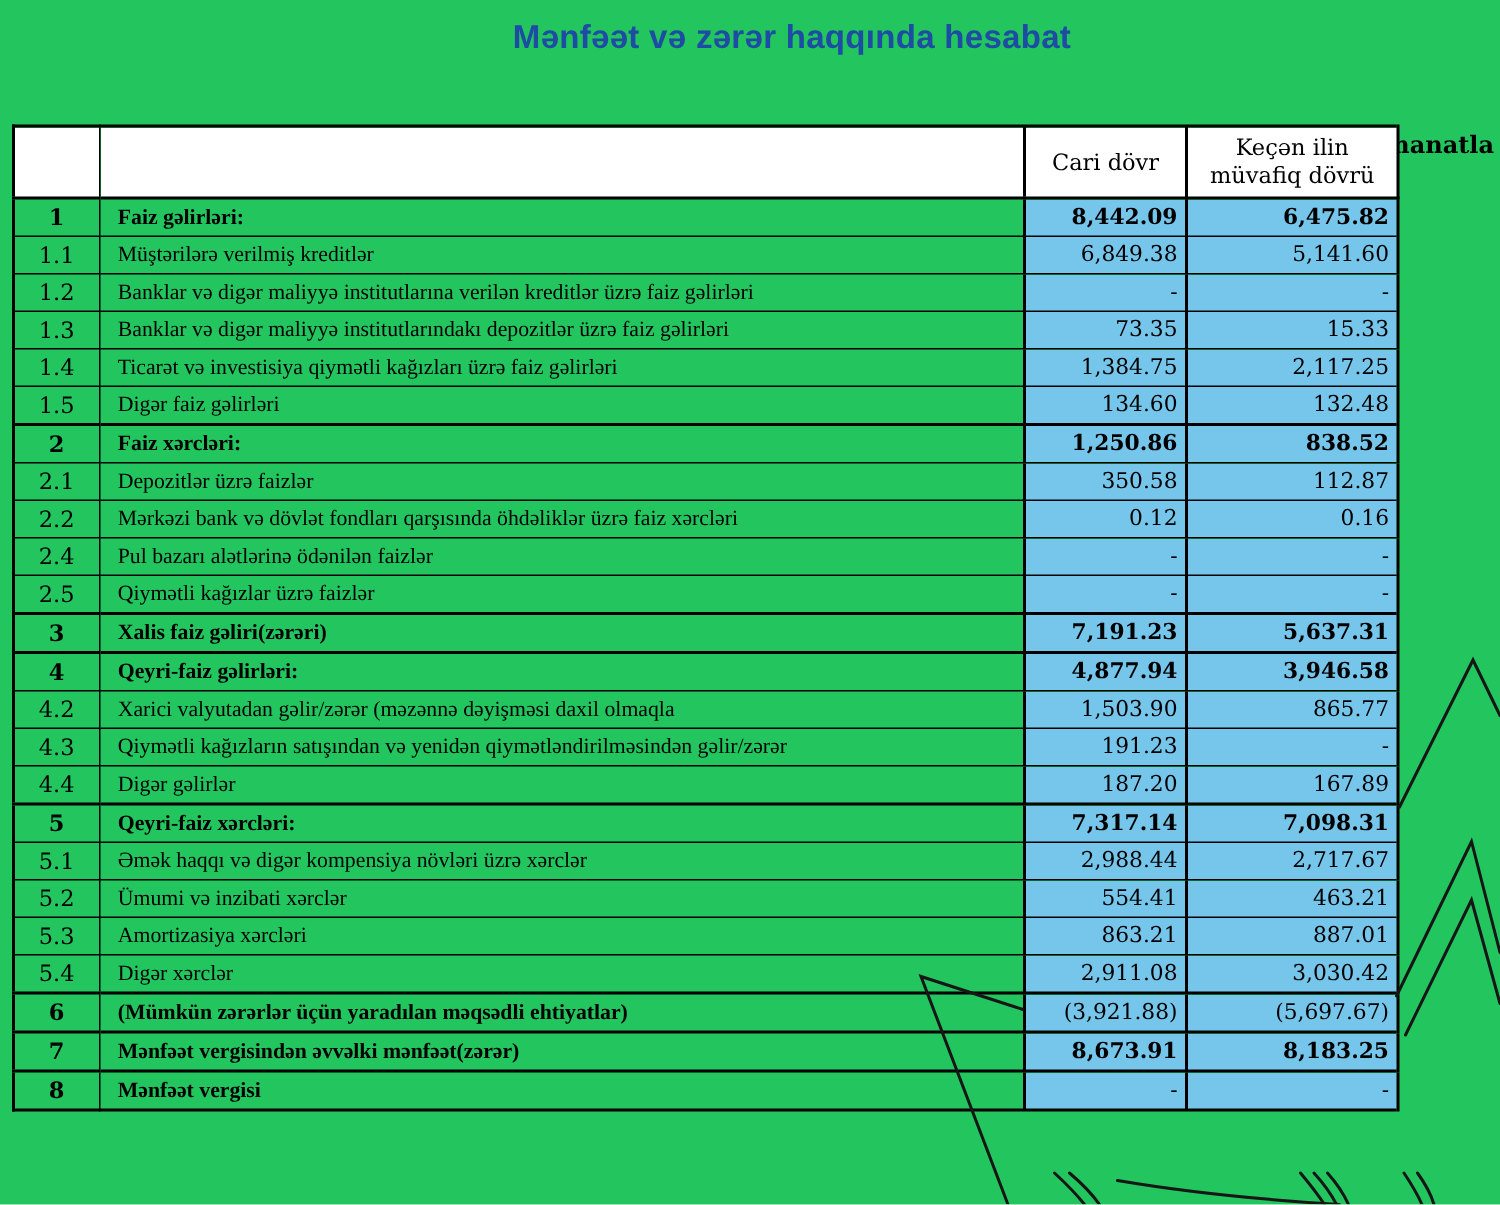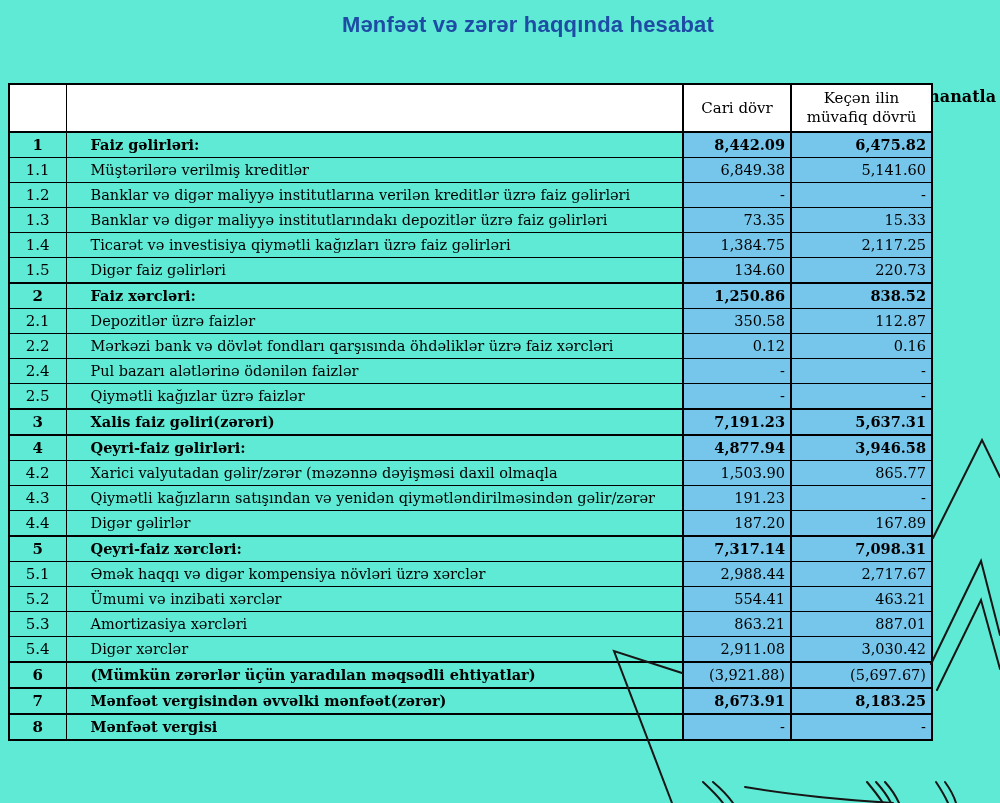--- a/index.html
+++ b/index.html
@@ -1,17 +1,17 @@
 <!DOCTYPE html>
 <html style="--blue: #76C5EA; --title-blue: #1E4BA4;"><head>
 <meta charset="utf-8">
 <style>
   html,body { margin:0; padding:0; background:#ffffff; }
   .page {
-    position:relative; width:1000px; height:803px; background:#5eead4;
+    position:relative; width:1000px; height:803px; background:#22c55e;
     font-family:"DejaVu Serif","Liberation Serif",serif; color:#000; overflow:hidden;
   }
   .title {
     position:absolute; top:12px; left:0; width:1000px; margin:0;
     text-align:center; text-indent:56px;
     font-family:"Liberation Sans",sans-serif; font-size:22px; font-weight:bold;
     color:var(--title-blue,#1E4BA4); letter-spacing:0.2px;
   }
   .unit-note {
     position:absolute; top:51px; right:4px;
@@ -22,21 +22,21 @@
     border-collapse:collapse; table-layout:fixed;
     border:2px solid #000; z-index:1; background:transparent;
   }
   th, td { border:1px solid #000; overflow:hidden; white-space:nowrap; }
   thead th {
     height:44px; font-weight:normal; font-size:15px; text-align:center;
     border-bottom:2px solid #000; background:#fff; line-height:1.25;
   }
   td { height:22px; line-height:22px; font-size:14.5px; }
   .c-num   { text-align:center; font-size:15px; }
-  .c-label { text-align:left; padding-left:24px; }
+  .c-label { text-align:left; padding-left:12px;font-family:Liberation Serif, serif; }
   .c-val   {
     background:var(--blue,#76C5EA); text-align:right; padding-right:5px;
     border-left:2px solid #000; border-right:2px solid #000;margin-left:23px;
   }
   thead .c-val-h { border-left:2px solid #000; border-right:2px solid #000; }
   tr.section td { border-top:2px solid #000; }
   tr.section .c-num, tr.section .c-label { font-weight:bold; }
   tr.values-bold .c-val { font-weight:bold; }
   svg.scribble {
     position:absolute; top:0; left:0; width:1000px; height:803px;
@@ -99,21 +99,21 @@
         <tr>
       <td class="c-num">1.4</td>
       <td class="c-label">Ticarət və investisiya qiymətli kağızları üzrə faiz gəlirləri</td>
       <td class="c-val">1,384.75</td>
       <td class="c-val">2,117.25</td>
     </tr>
         <tr>
       <td class="c-num">1.5</td>
       <td class="c-label">Digər faiz gəlirləri</td>
       <td class="c-val">134.60</td>
-      <td class="c-val">220.73</td>
+      <td class="c-val">132.48</td>
     </tr>
         <tr class="section values-bold">
       <td class="c-num">2</td>
       <td class="c-label">Faiz xərcləri:</td>
       <td class="c-val">1,250.86</td>
       <td class="c-val">838.52</td>
     </tr>
         <tr>
       <td class="c-num">2.1</td>
       <td class="c-label">Depozitlər üzrə faizlər</td>

